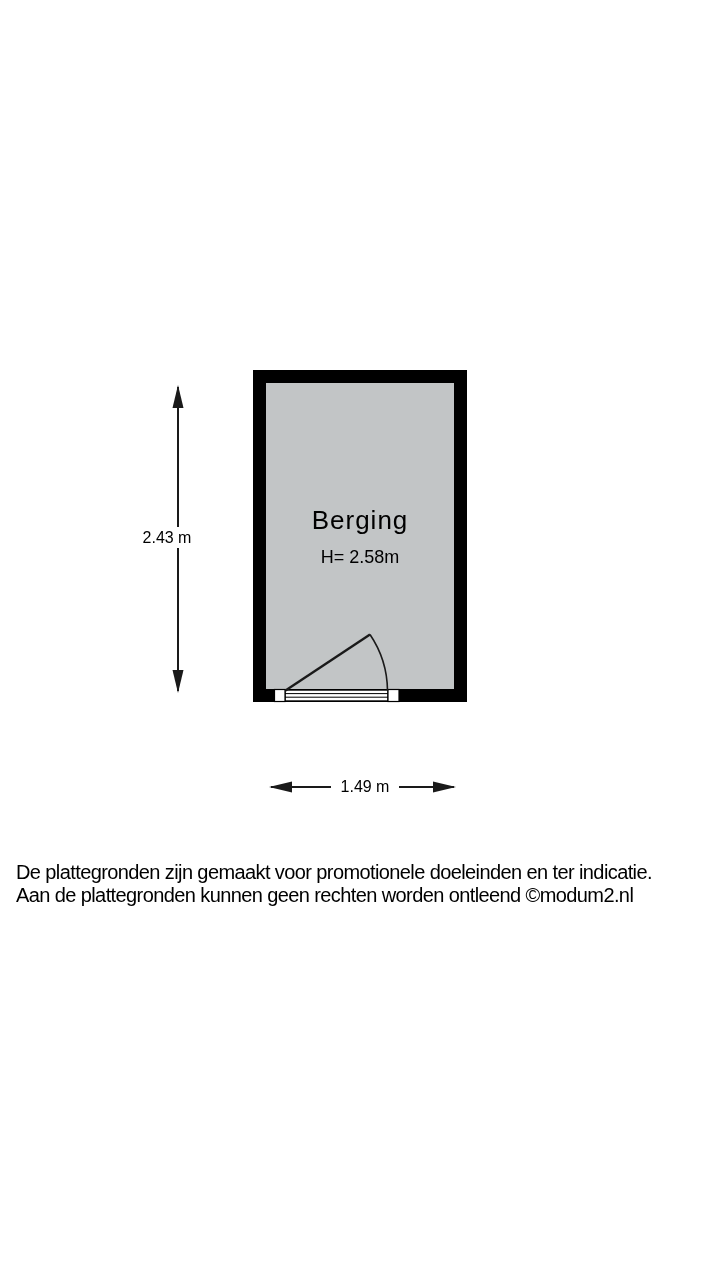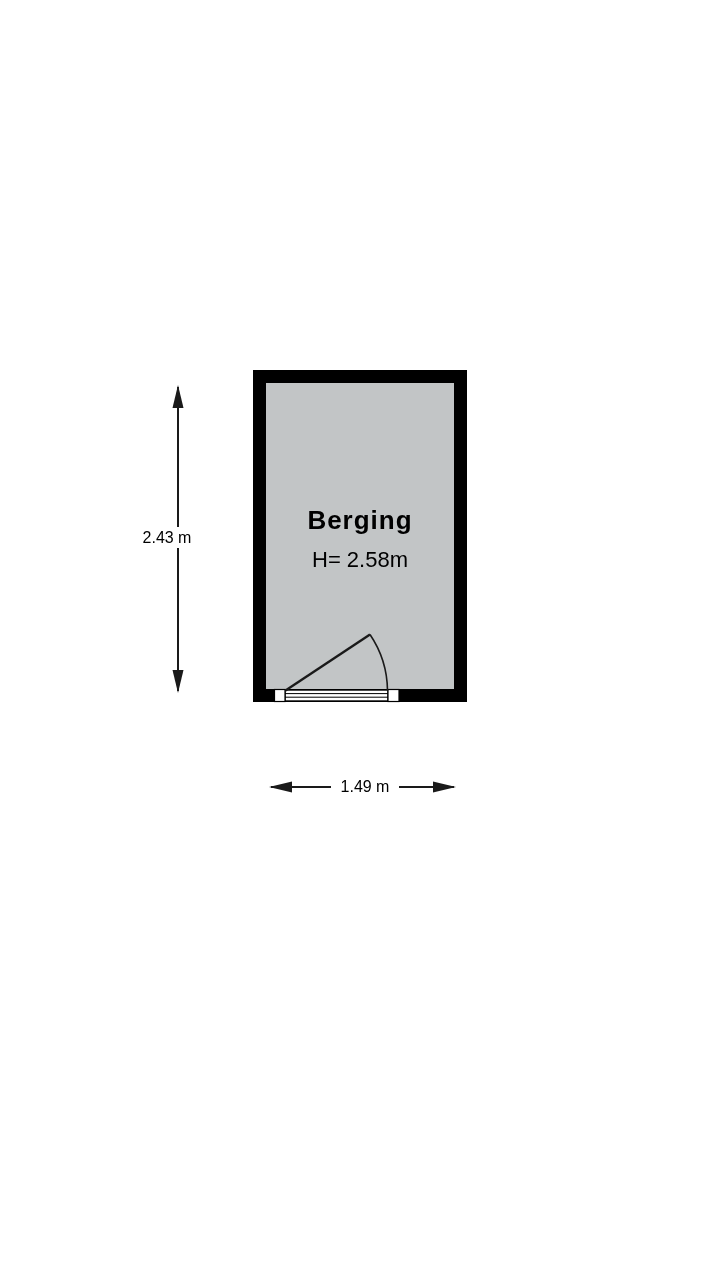--- a/index.html
+++ b/index.html
@@ -44,27 +44,26 @@
   }
 
   
   .room-label {
     left: 266px; top: 505px;
     width: 188px;
     text-align: center;
     font-size: 26px;
     letter-spacing: 1px;
     color: var(--text-color);
-    font-weight: bold;
   }
   .room-height-label {
     left: 266px; top: 547px;
     width: 188px;
     text-align: center;
-    font-size: 22px;
+    font-size: 18px;
     color: var(--text-color);
   }
 
   
   .dim-label {
     background: var(--bg-color);
     font-size: 16px;
     text-align: center;
     line-height: 21px;
     height: 21px;
@@ -123,14 +122,18 @@
     </g>
   </svg>
 
   <div class="abs room-label">Berging</div>
 
   <div class="abs room-height-label">H= 2.58m</div>
 
   <div class="abs dim-label dim-label-vertical">2.43 m</div>
   <div class="abs dim-label dim-label-horizontal">1.49 m</div>
 
+  <div class="abs disclaimer">
+    <div>De plattegronden zijn gemaakt voor promotionele doeleinden en ter indicatie.</div>
+    <div>Aan de plattegronden kunnen geen rechten worden ontleend ©modum2.nl</div>
+  </div>
 
 </div>
 
 </body></html>

